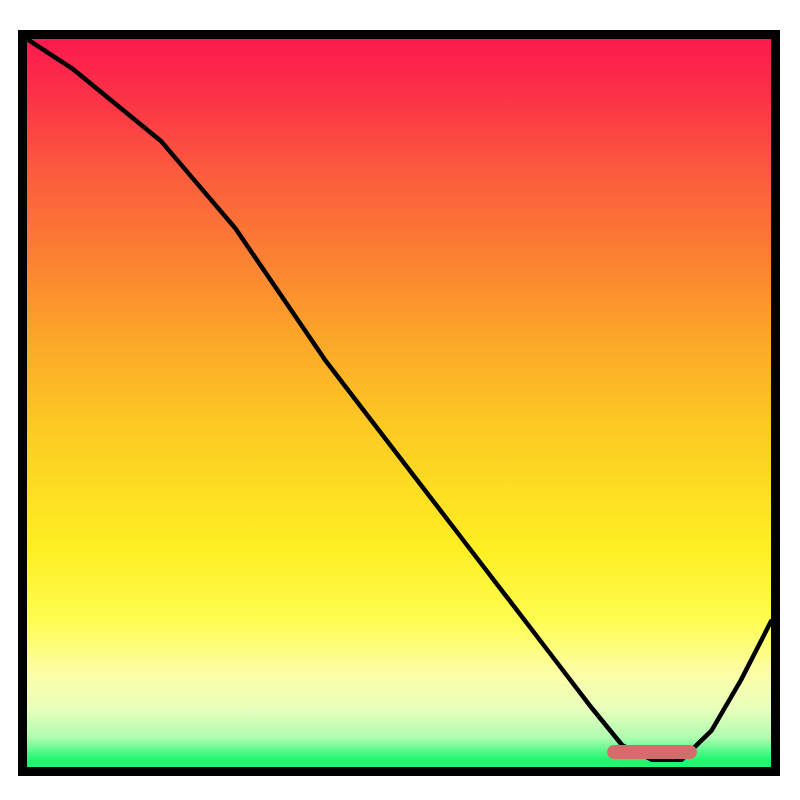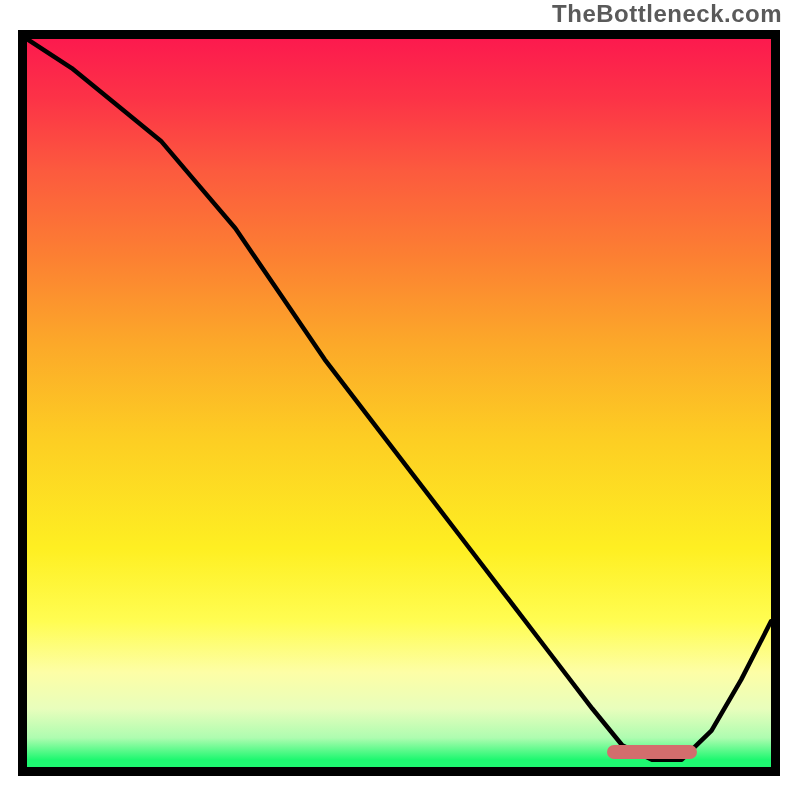--- a/index.html
+++ b/index.html
@@ -82,21 +82,20 @@
     height: 14px;
     border-radius: 7px;
     background: #d36d6d;
   }
 </style>
 </head>
 <body>
 
 <div class="wrap">
 
-  <div class="watermark">TheBottleneck.com</div>
 
   <div class="chart-frame">
 
     <div class="gradient"></div>
 
     <svg class="curve" viewBox="0 0 744 728" preserveAspectRatio="none">
       <path d="M0.0 0.0 L44.6 29.1 L89.3 65.5 L133.9 101.9 L171.1 145.6 L208.3 189.3 L253.0 254.8 L297.6 320.3 L342.2 378.6 L386.9 436.8 L431.5 495.0 L476.2 553.3 L520.8 611.5 L565.4 669.8 L595.2 706.2 L625.0 720.7 L654.7 720.7 L684.5 691.6 L714.2 640.6 L744.0 582.4"></path>
     </svg>
 
     <div class="marker" style="left: 580.32px; width: 89.28px; top: 706.44px;"></div>

